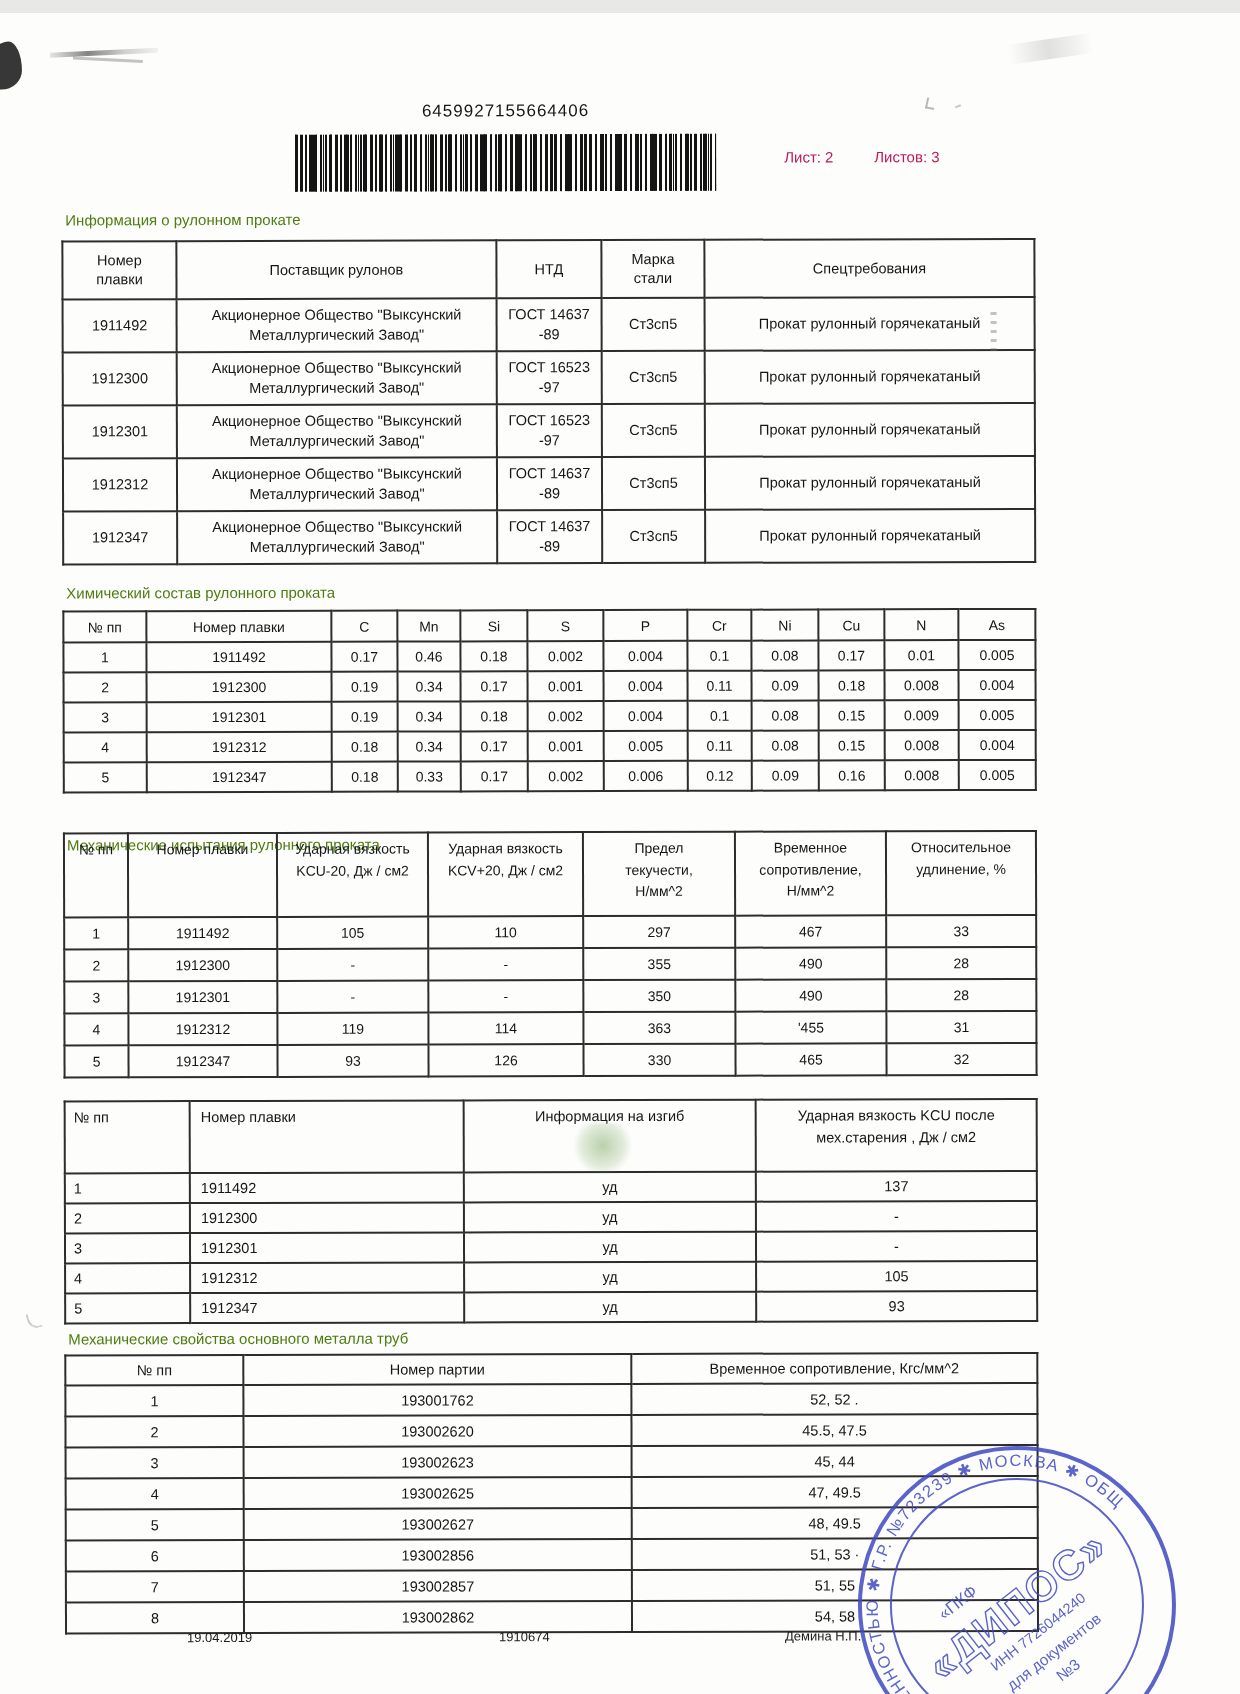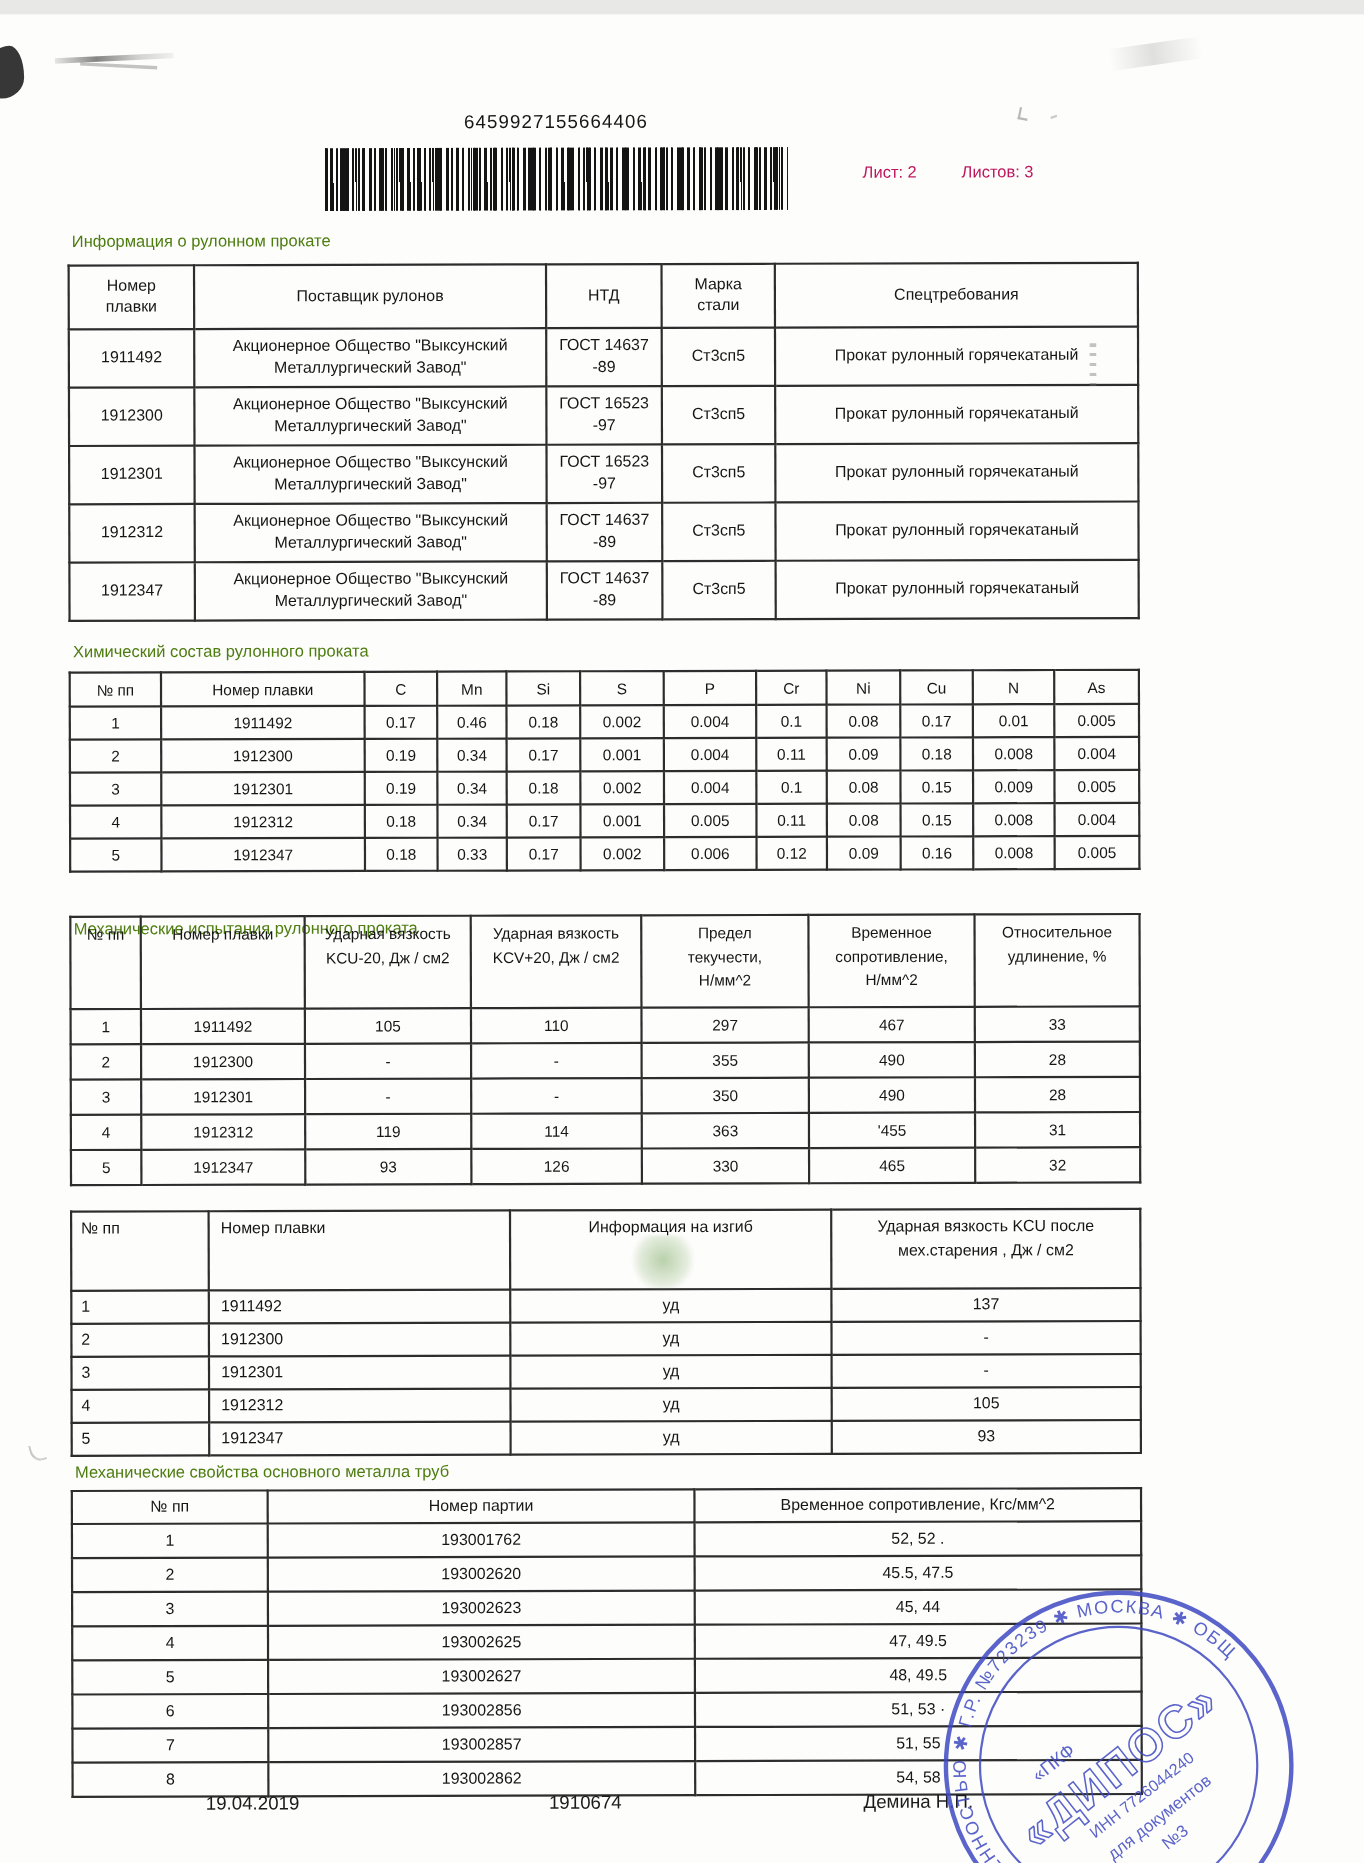--- a/index.html
+++ b/index.html
@@ -52,21 +52,21 @@
   #bend-table{top:1086px;font-size:14.5px;}
   #bend-table th{height:64px;vertical-align:top;padding-top:5px;line-height:1.5;}
   #bend-table td{height:26px;}
   #bend-table th:nth-child(1),#bend-table td:nth-child(1){text-align:left;padding-left:8px;}
   #bend-table th:nth-child(2),#bend-table td:nth-child(2){text-align:left;padding-left:10px;}
   
   #pipe-table{top:1340px;font-size:14.5px;}
   #pipe-table th{height:26px;}
   #pipe-table td{height:27px;}
   
-  .footer-item{position:absolute;top:1616px;font-size:17px;color:#1b1b1b;}
+  .footer-item{position:absolute;top:1616px;font-size:13px;color:#1b1b1b;}
   #f-date{left:185px;} #f-num{left:497px;} #f-name{left:783px;}
   
   .stamp{position:absolute;left:830px;top:1418px;pointer-events:none;}
   
   .artifact{position:absolute;pointer-events:none;}
   #a-blob{left:-8px;top:27px;width:32px;height:48px;background:#1b1b1b;opacity:.88;
           border-radius:58% 42% 64% 36%/45% 60% 40% 55%;}
   #a-scribble1{left:52px;top:36px;width:108px;height:5px;opacity:.6;transform:rotate(-2.5deg);
           background:linear-gradient(90deg,rgba(55,55,55,.2),rgba(30,30,30,.9) 35%,rgba(70,70,70,.4) 70%,rgba(120,120,120,.15));}
   #a-scribble2{left:75px;top:44px;width:70px;height:3px;opacity:.35;transform:rotate(3deg);background:#555;}

